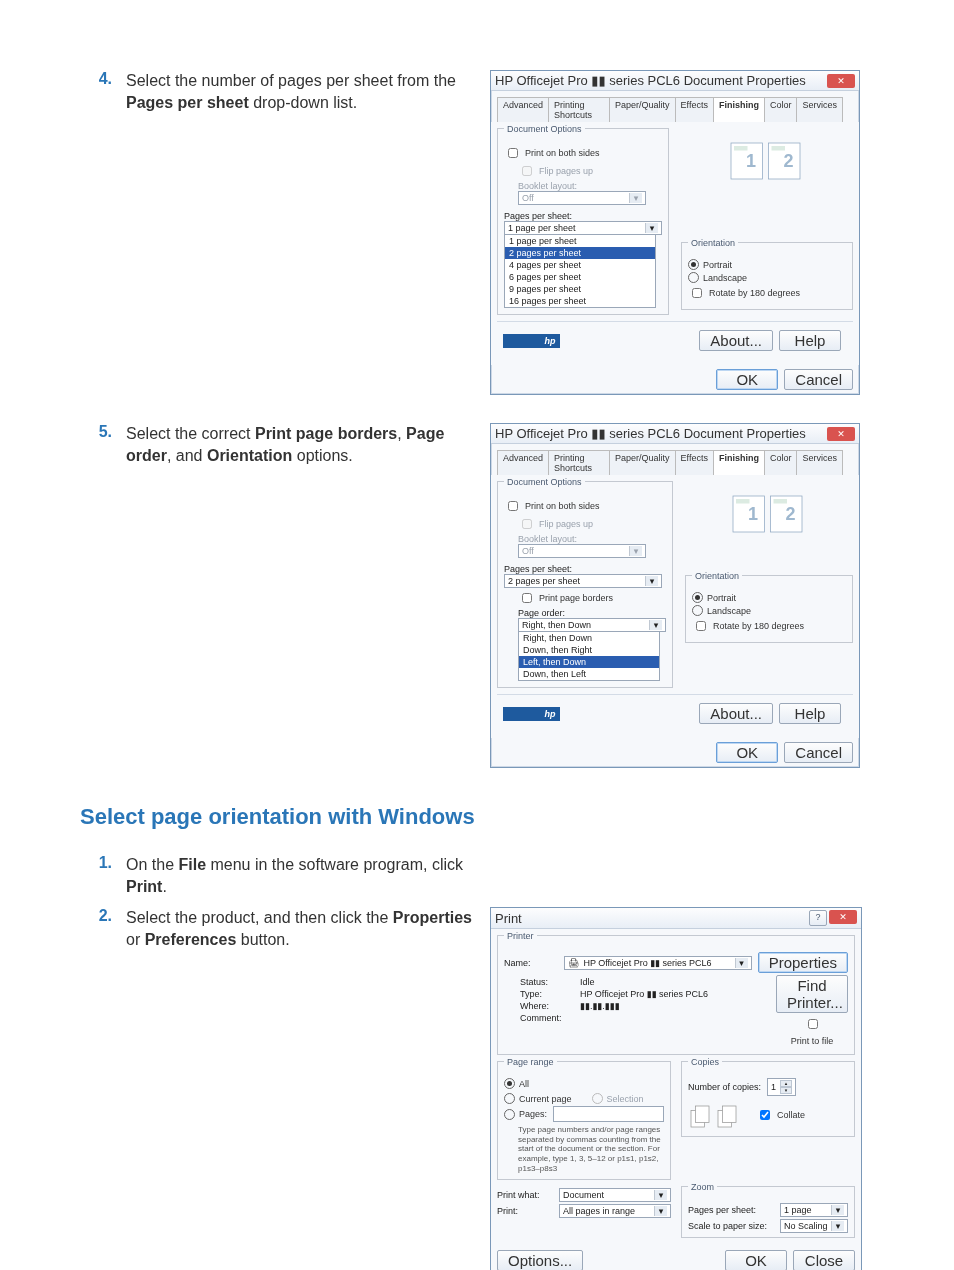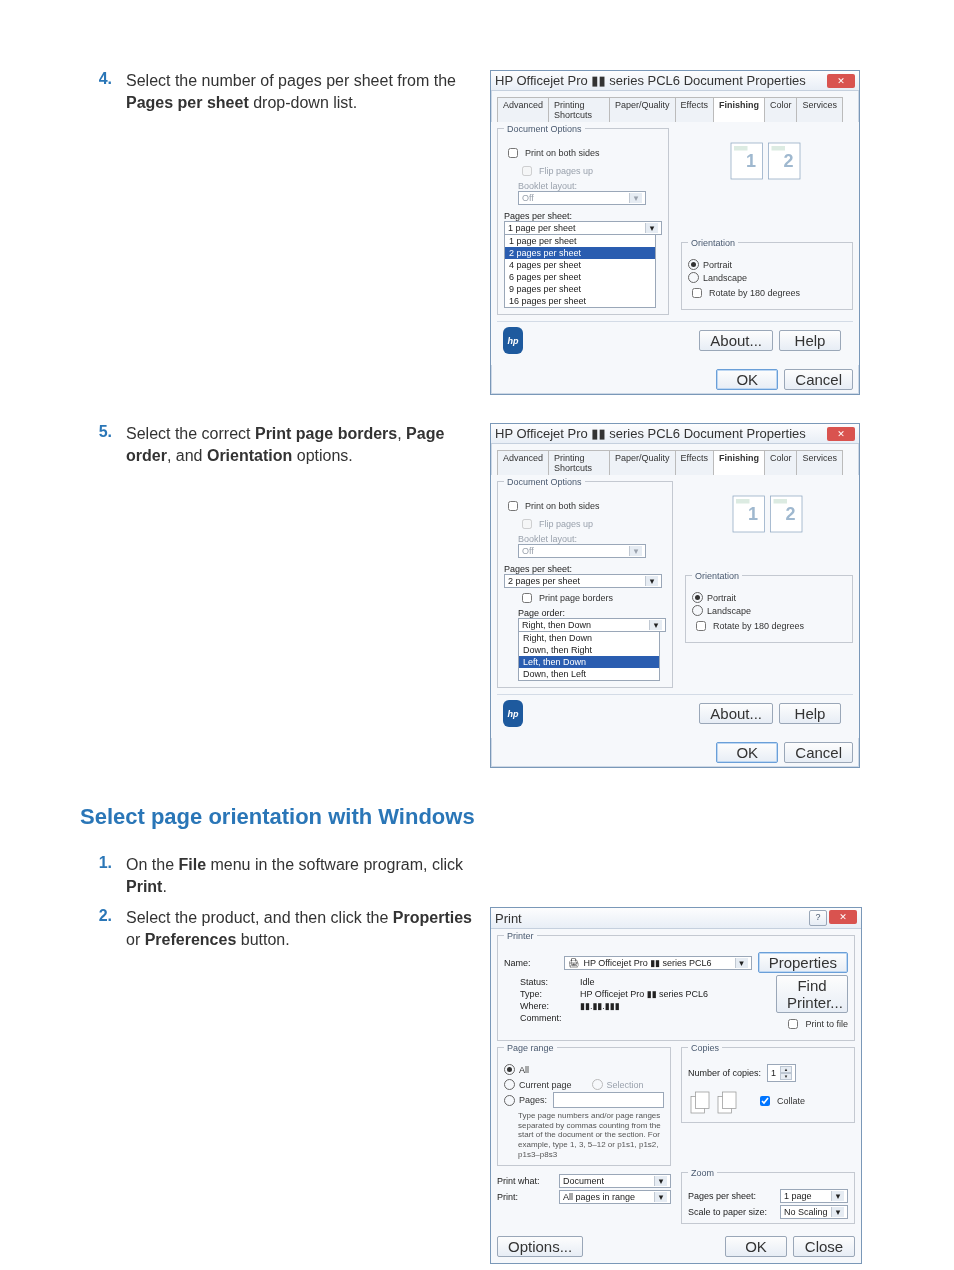--- a/index.html
+++ b/index.html
@@ -106,21 +106,21 @@
   .droplist .opt { padding:1px 4px; }
   .droplist .opt.hl { background:#2a5db0; color:#fff; }
   .two-col { display:flex; gap:12px; }
   .two-col .left { flex:1; }
   .two-col .right { flex:1; }
   .preview-box { border:none; padding:8px; text-align:center; min-height:58px;}
   .preview-box svg { width:90px; height:50px; }
   .orient .chk { margin:2px 0; }
   .radio-dot { width:9px;height:9px;border:1px solid #666;border-radius:50%;display:inline-block;position:relative;}
   .radio-dot.on::after{content:"";position:absolute;inset:2px;border-radius:50%;background:#333;}
-  .hp-logo { width:20px;height:27px;background:#1e5a9e;color:#fff;border-radius:6px;display:inline-flex;align-items:center;justify-content:center;font-style:italic;font-weight:bold;font-size:9px;}
+  .hp-logo { width:20px;height:14px;background:#1e5a9e;color:#fff;border-radius:0;display:inline-flex;align-items:center;justify-content:center;font-style:italic;font-weight:bold;font-size:9px;padding-left:37px;}
   .btnrow { display:flex; justify-content:flex-end; gap:6px; padding:4px 6px; }
   .btnrow.inner { border-top:none; }
   .btn { border:1px solid #9aa7b8; background:linear-gradient(#fdfdfd,#e7edf5); padding:1px 10px; font-size:15px; color:#333; border-radius:2px; min-width:40px; text-align:center;}
   .btn.def { border:1px solid #6a9fd8; box-shadow:0 0 0 1px #bcd6f2 inset;}
   .dlg-footer { padding:4px 6px; display:flex; justify-content:space-between; align-items:center; border-top:1px solid #d3dbe6;}
   .dlg-footer .left { display:flex; align-items:center; gap:4px;}
   
   .printdlg { width:370px; }
   .printdlg .grp { background:#f6f8fb;}
   .inpbox { border:1px solid #9aa7b8; background:#fff; padding:1px 3px; display:inline-flex; align-items:center;}
@@ -400,21 +400,21 @@
                 <div class="field-row">
                     <span class="lab">Where:</span>
                     <span>▮▮.▮▮.▮▮▮</span>
                   </div>
                 <div class="field-row">
                     <span class="lab">Comment:</span>
                   </div>
               </div>
               <div style="width:72px;text-align:right;">
                 <div class="btn" style="margin-bottom:3px;">Find Printer...</div>
-                <label class="chk" style="justify-content:flex-end;">
+                <label class="chk" style="justify-content:flex-end;flex-direction:column;">
                     <input type="checkbox" style="">
                     <span>Print to file</span>
                   </label>
               </div>
             </div>
           </div>
           <div class="twopane">
             <div>
               <div class="grp">
                 <span class="grp-title">Page range</span>

